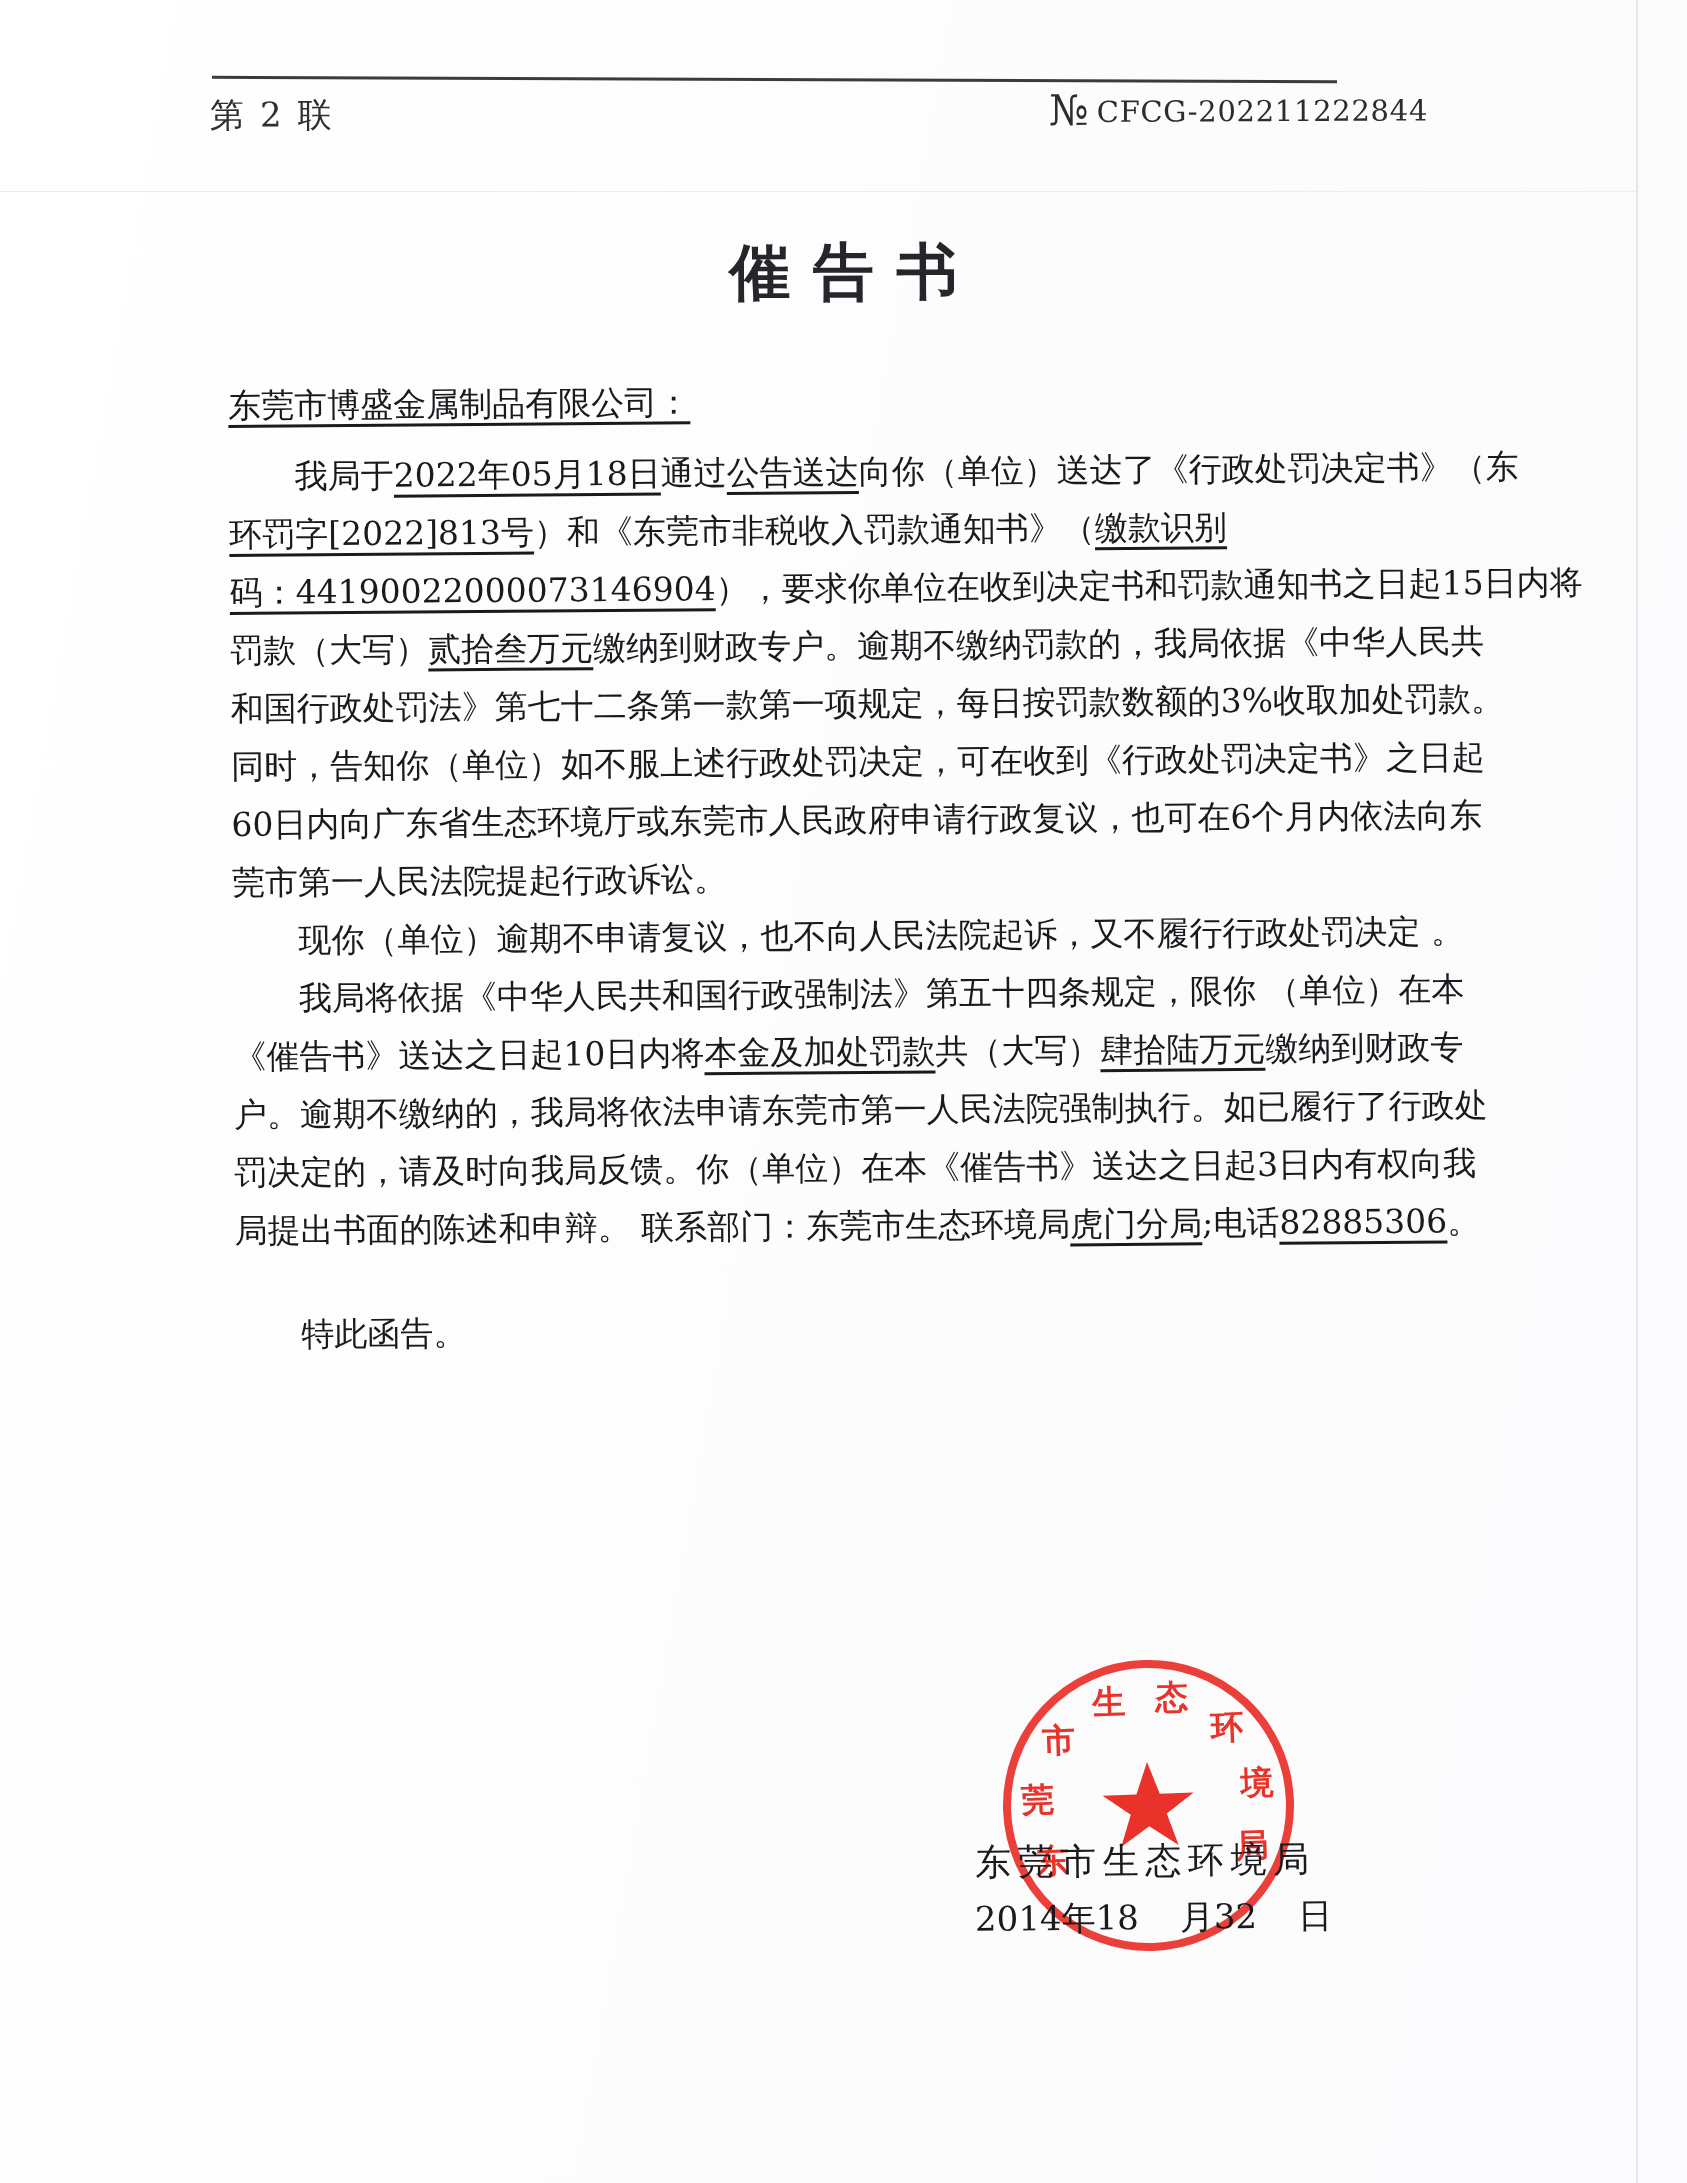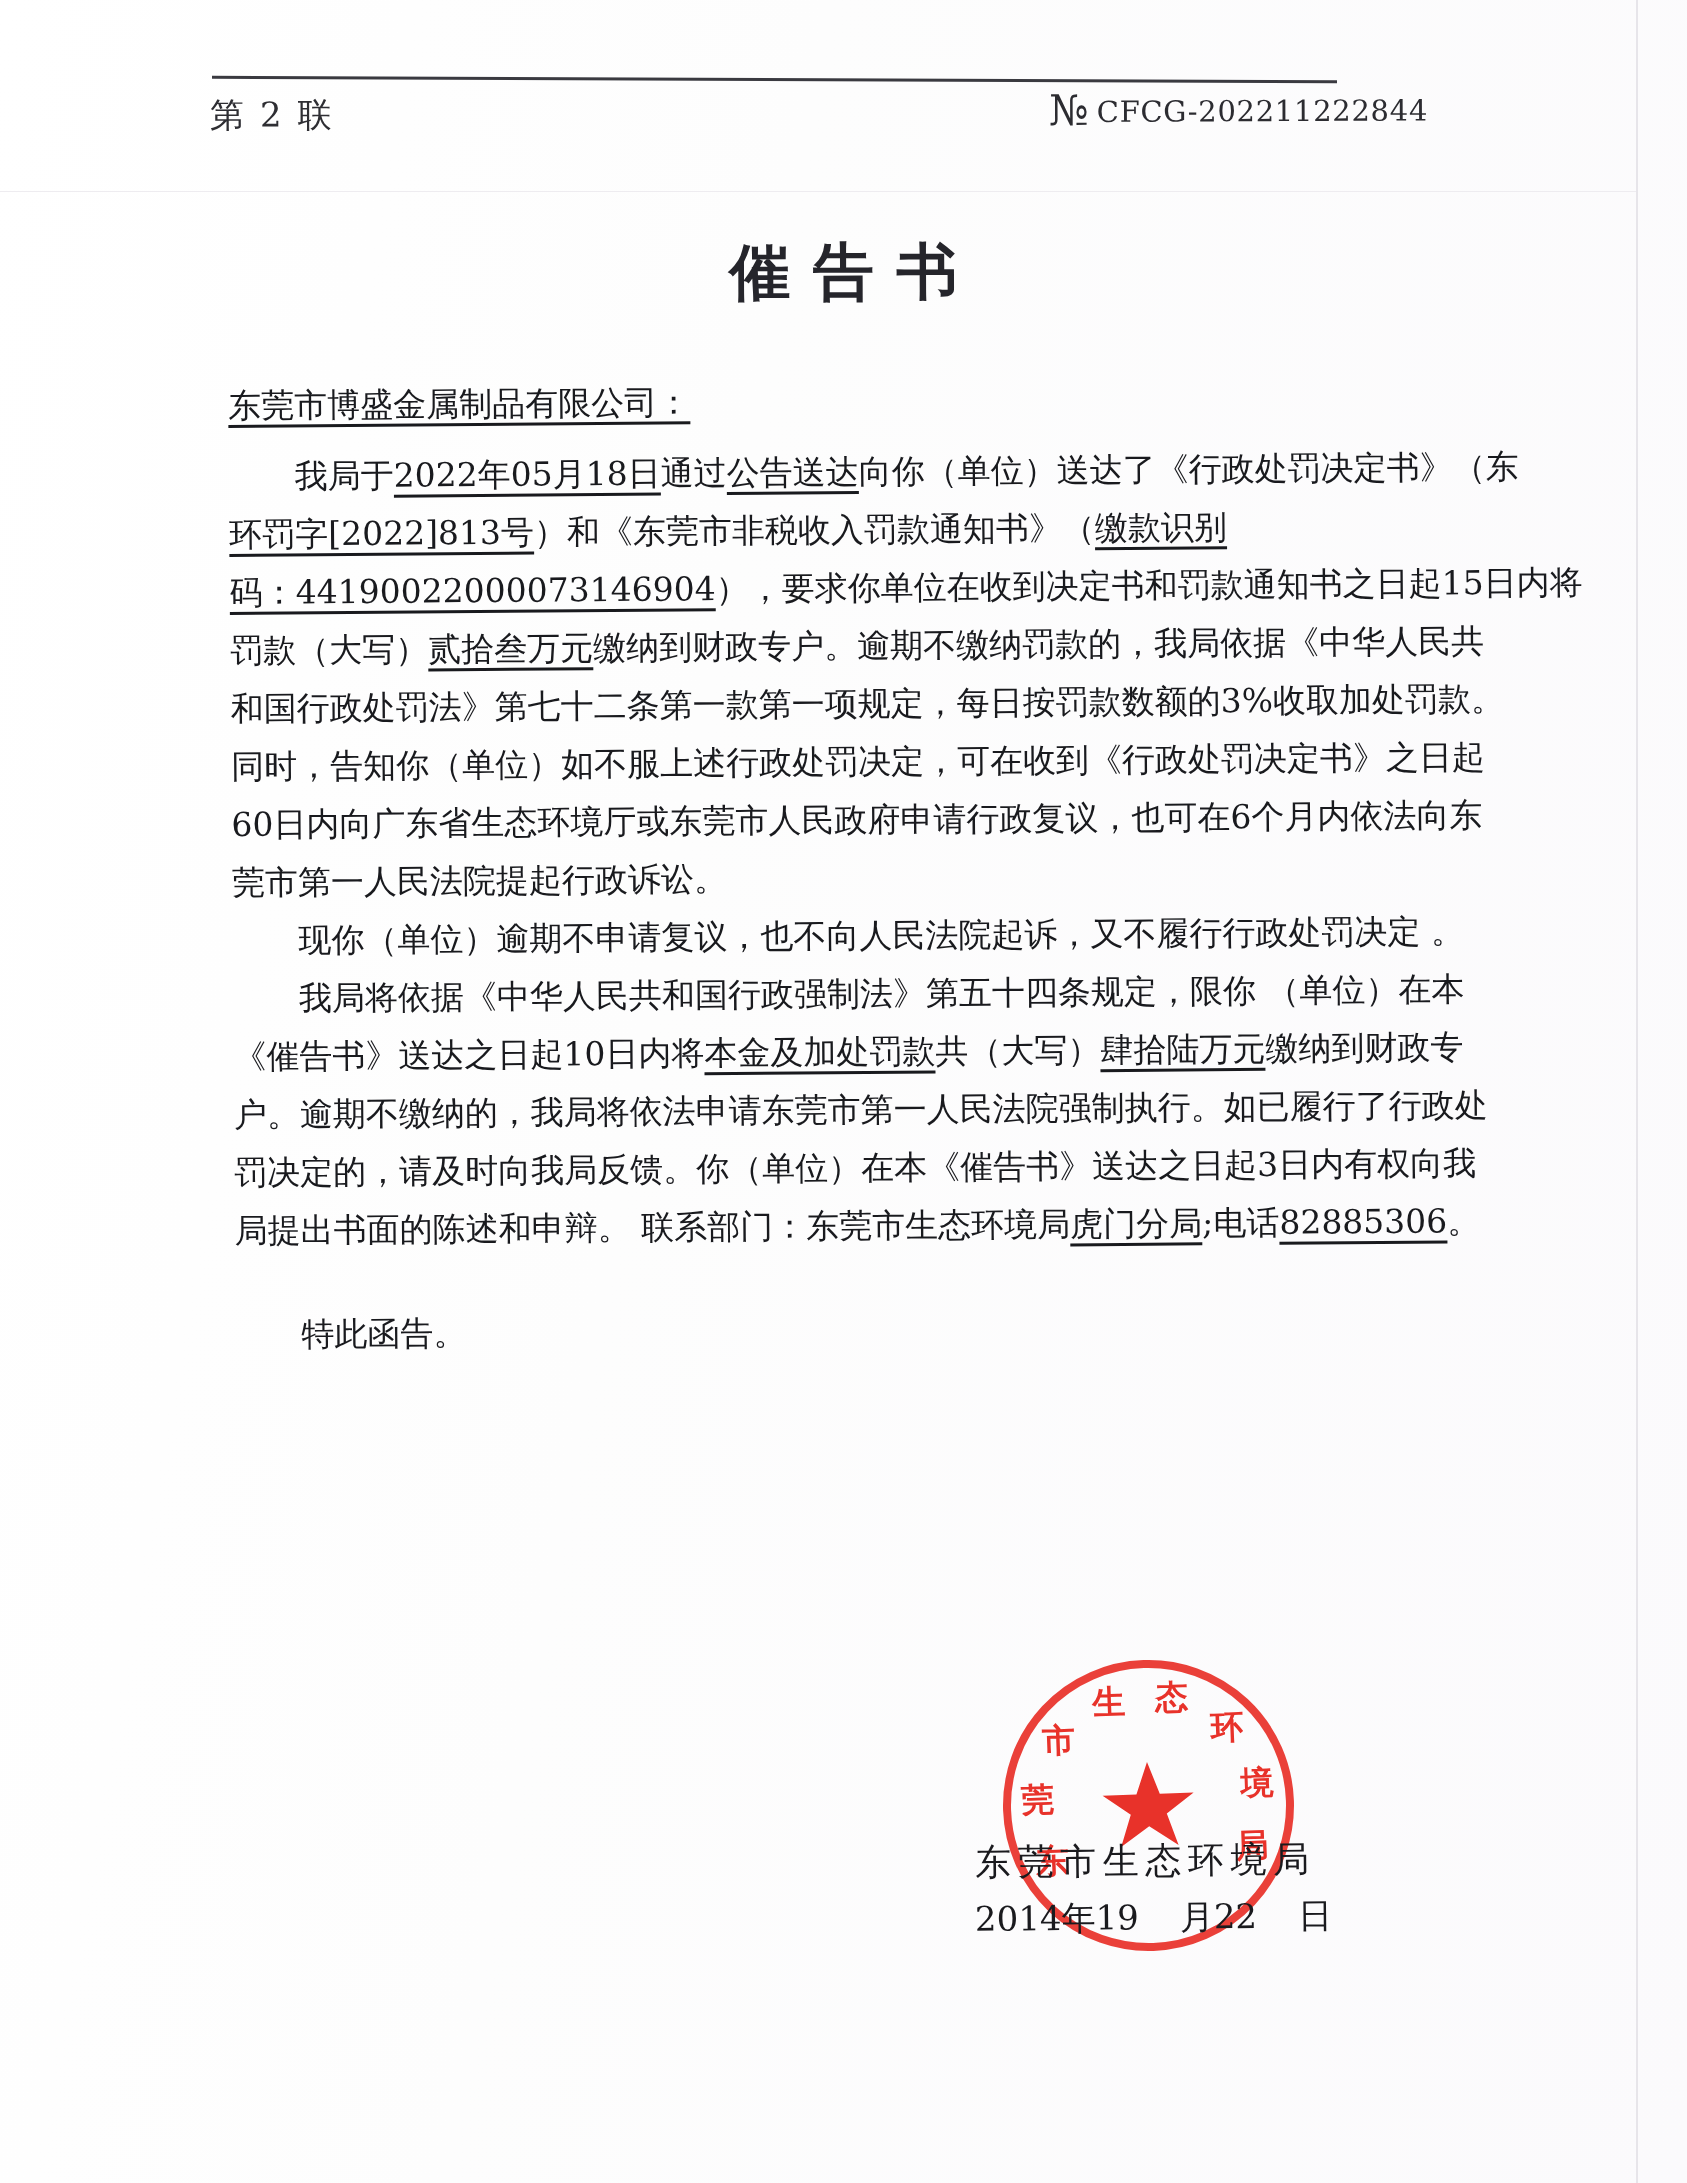--- a/index.html
+++ b/index.html
@@ -281,17 +281,17 @@
 
       <span class="seal-star">
         <svg viewBox="0 0 100 100" width="99" height="99">
           <polygon points="50,4 61.8,36.4 96,36.4 68.2,56.6 79,89 50,69 21,89 31.8,56.6 4,36.4 38.2,36.4" fill="#e8322a"></polygon>
         </svg>
       </span>
     </div>
 
     <div class="sign-org">东莞市生态环境局</div>
 
-    <div class="sign-date"><span>2014</span><span>年</span><span>19</span><span class="gap-wide"></span><span>月</span><span>22</span><span class="gap-wide"></span><span>日</span></div>
+    <div class="sign-date"><span>2014</span><span>年</span><span>18</span><span class="gap-wide"></span><span>月</span><span>32</span><span class="gap-wide"></span><span>日</span></div>
   </div>
 
 </div>
 
 
 </body></html>

